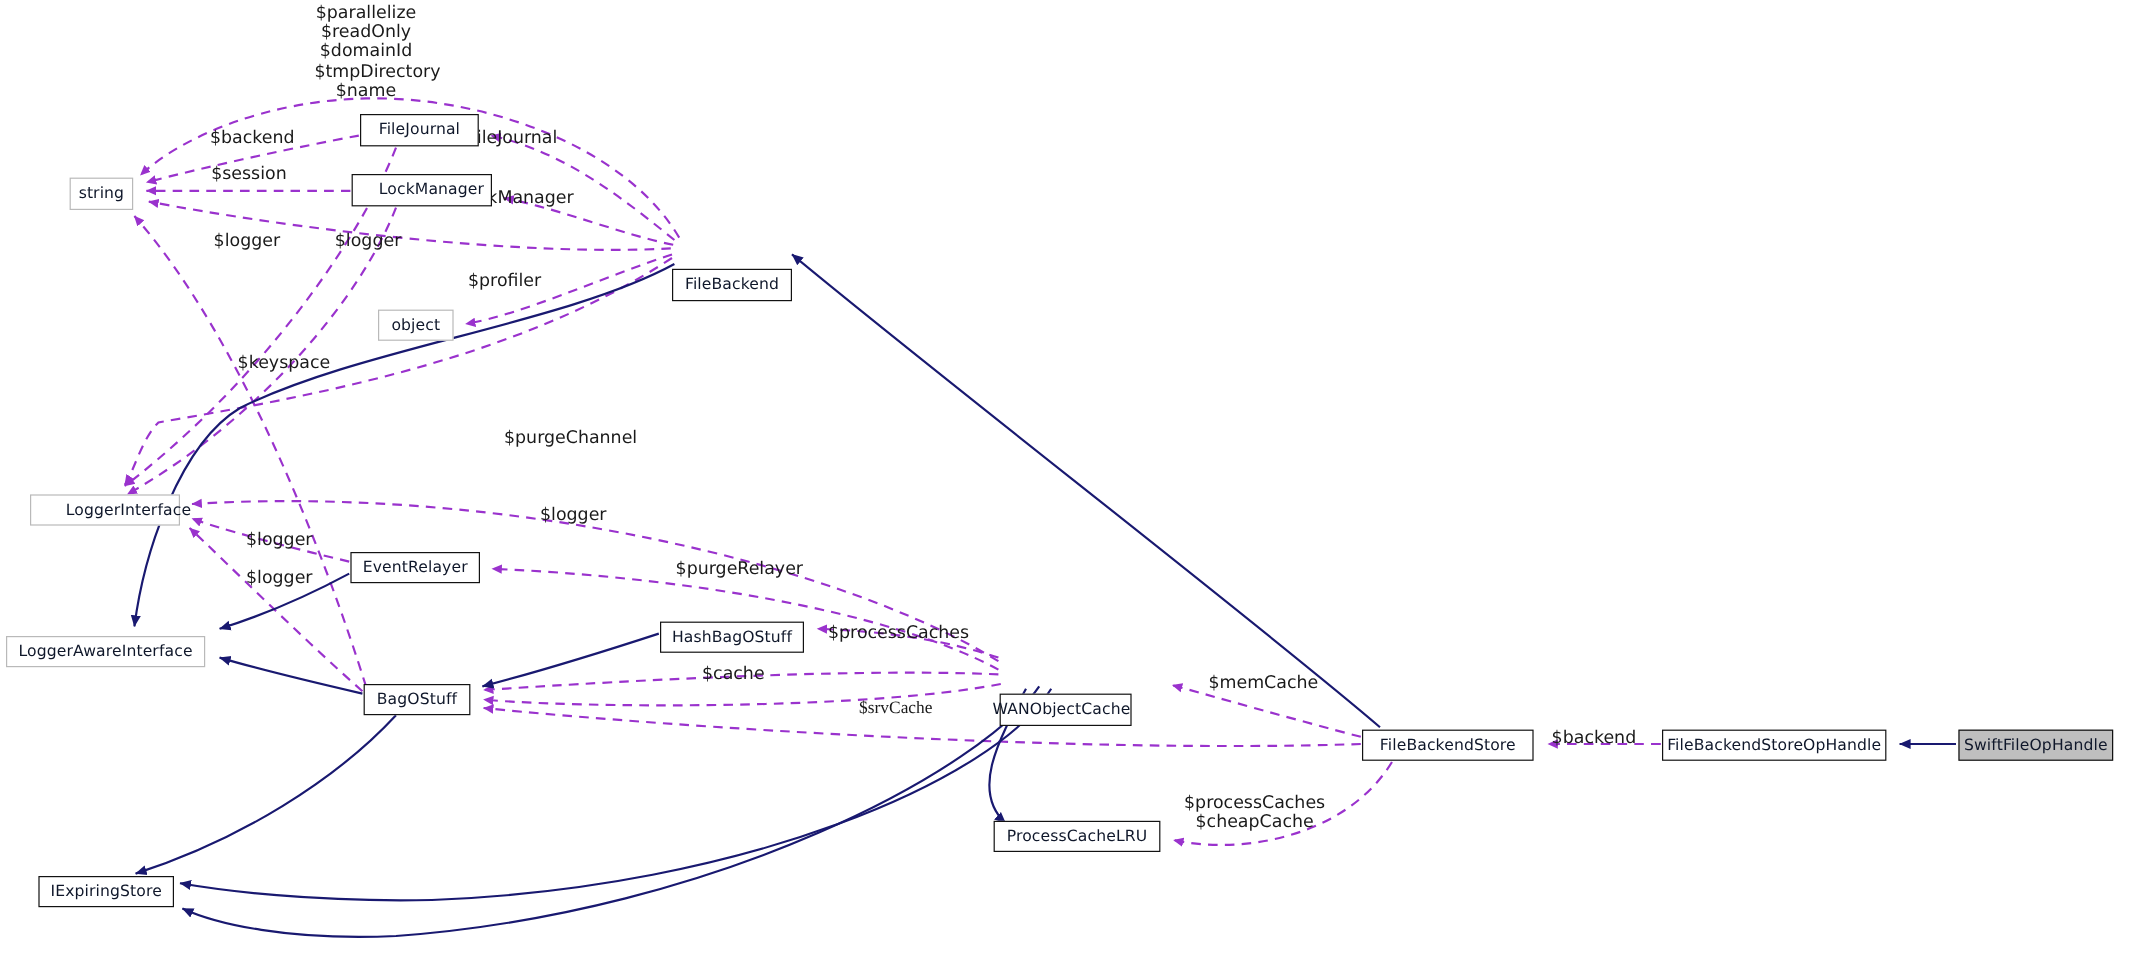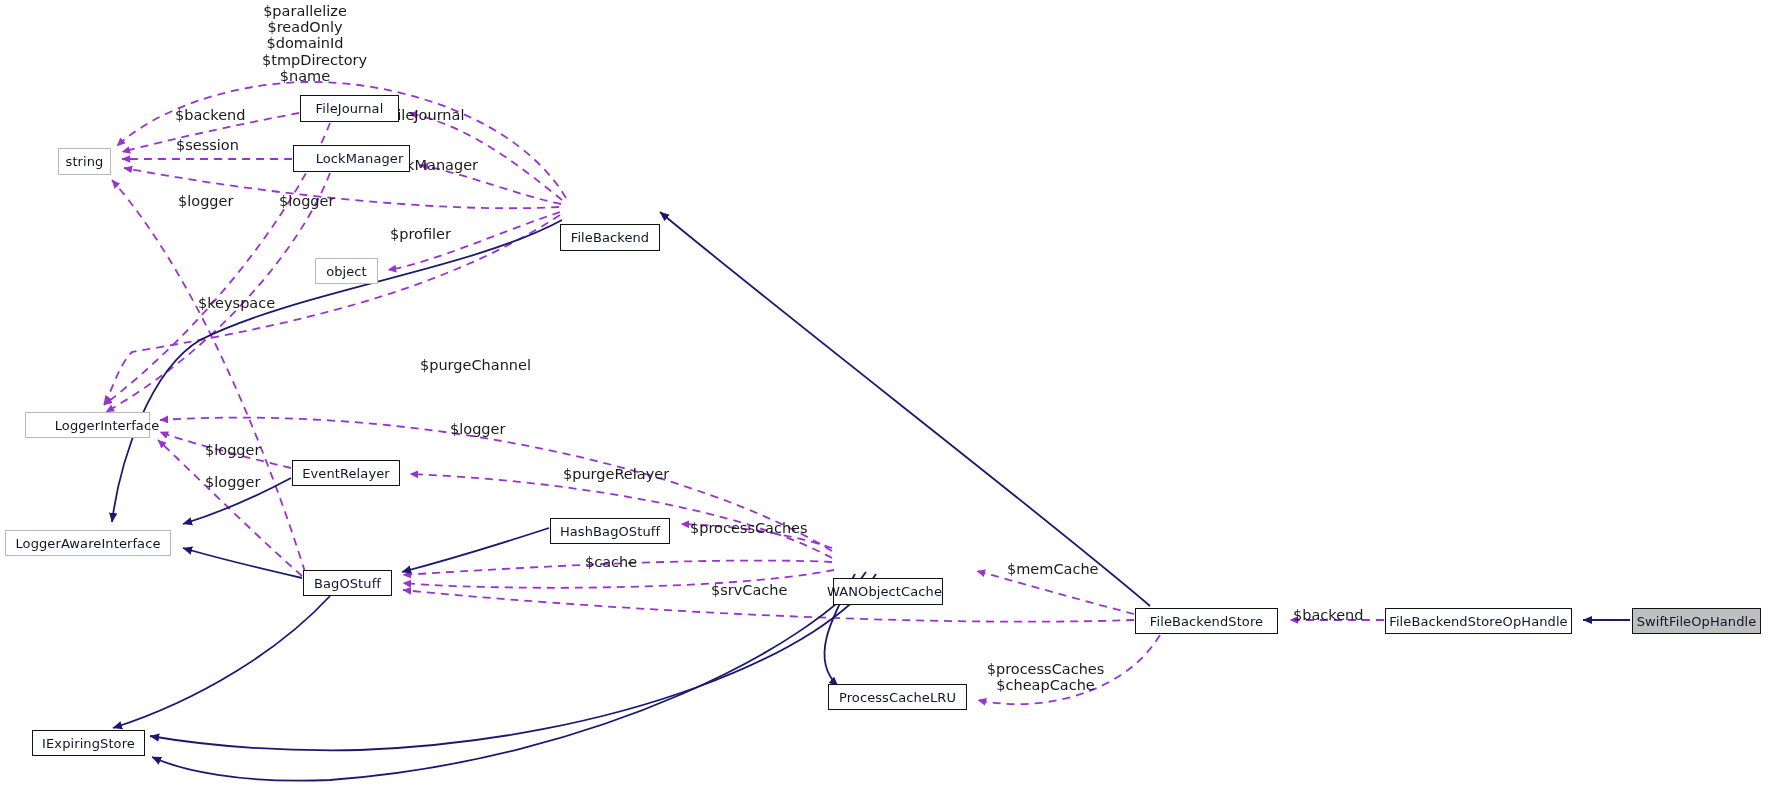--- a/index.html
+++ b/index.html
@@ -210,19 +210,19 @@
   <div class="edge-label" style="left: 279px; top: 194px; width: 54px;">$logger</div>
   <div class="edge-label" style="left: 390px; top: 227px; width: 60px;">$profiler</div>
   <div class="edge-label" style="left: 198px; top: 296px; width: 73px;">$keyspace</div>
   <div class="edge-label" style="left: 420px; top: 358px; width: 100px;">$purgeChannel</div>
   <div class="edge-label" style="left: 450px; top: 422px; width: 54px;">$logger</div>
   <div class="edge-label" style="left: 205px; top: 443px; width: 54px;">$logger</div>
   <div class="edge-label" style="left: 205px; top: 475px; width: 54px;">$logger</div>
   <div class="edge-label" style="left: 563px; top: 467px; width: 96px;">$purgeRelayer</div>
   <div class="edge-label" style="left: 690px; top: 521px; width: 105px;">$processCaches</div>
   <div class="edge-label" style="left: 585px; top: 555px; width: 47px;">$cache</div>
-  <div class="edge-label" style="left: 711px; top: 583px; width: 71px;">$srvCache</div>
+  <div class="edge-label" style="left: 711px; top: 583px; width: 71px; font-family: Liberation Serif, serif;">$srvCache</div>
   <div class="edge-label" style="left: 1007px; top: 562px; width: 80px;">$memCache</div>
   <div class="edge-label" style="left: 1293px; top: 608px; width: 66px;">$backend</div>
   <div class="edge-label multi" style="left: 986px; top: 661px; width: 119px;">$processCaches
 $cheapCache</div>
 
 </div>
 
 </body></html>

